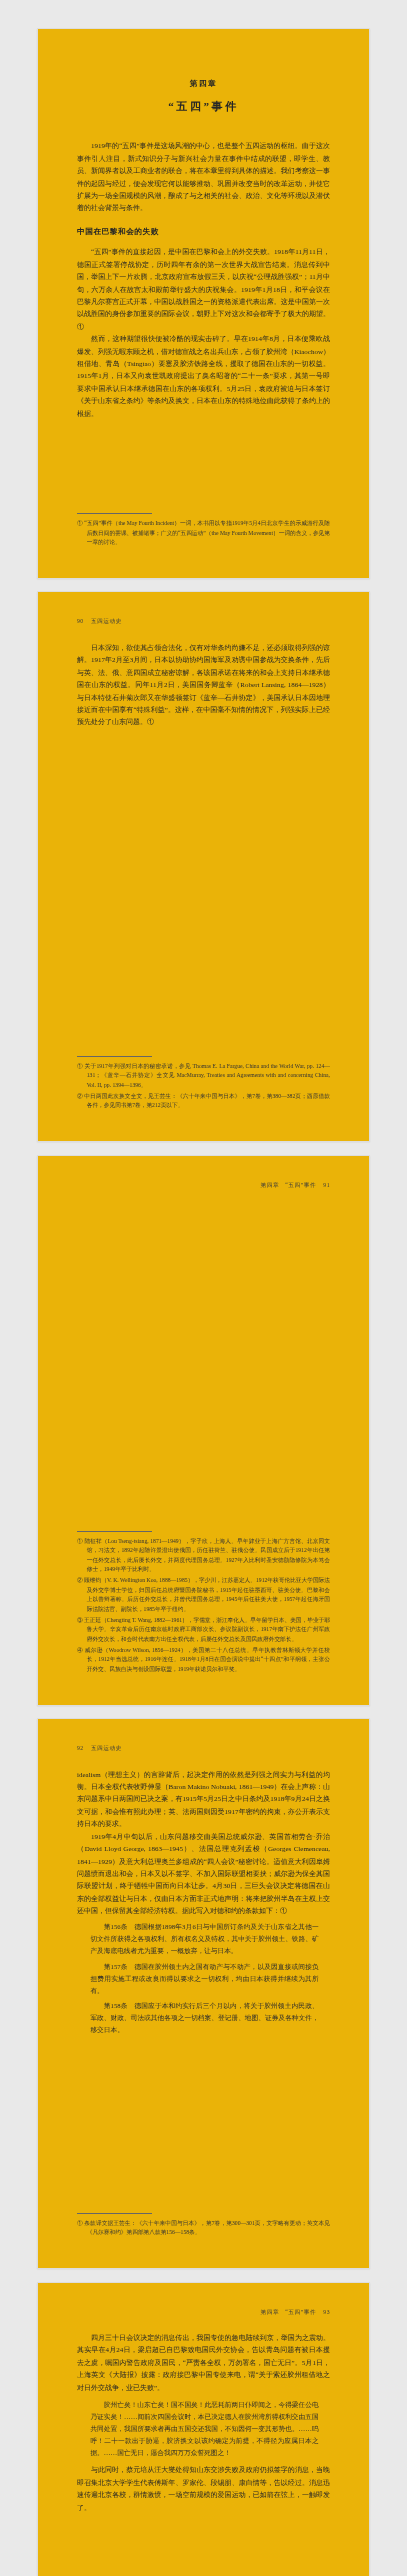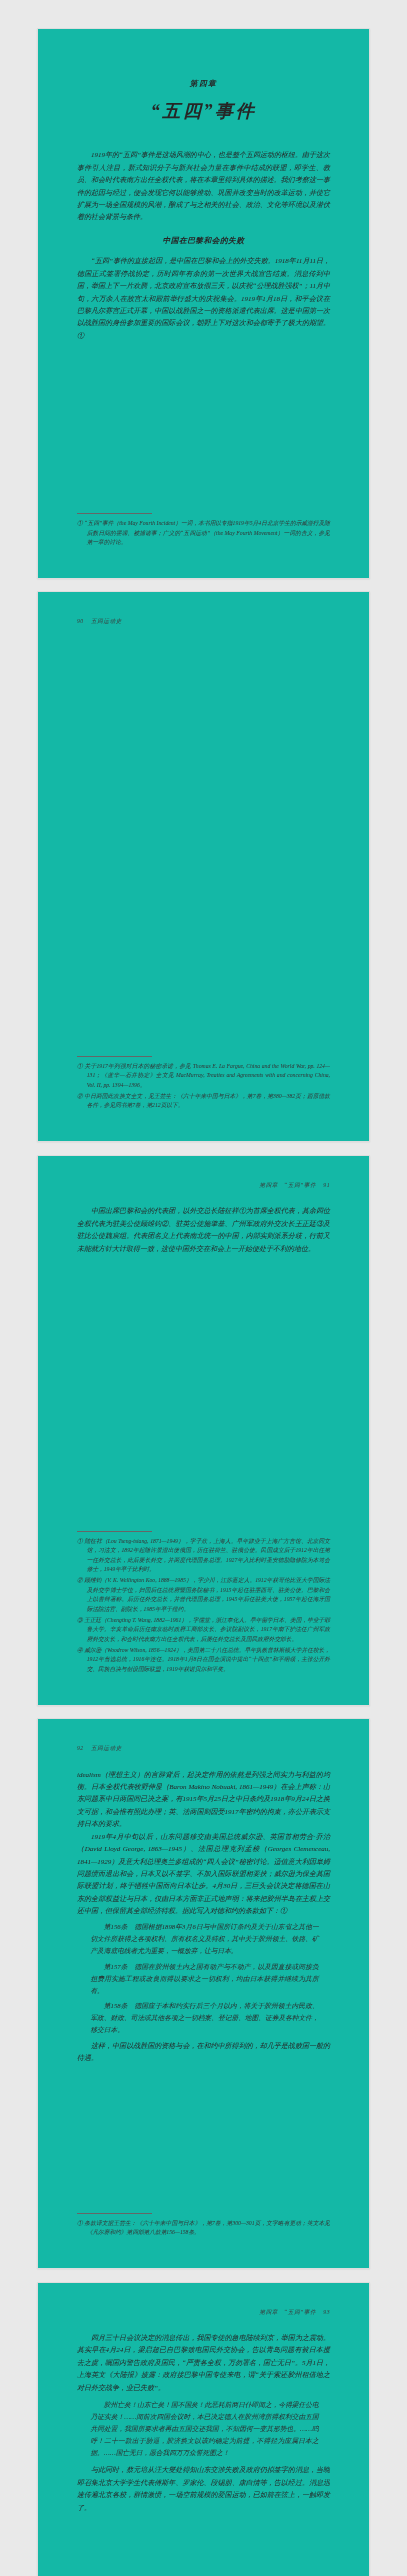--- a/index.html
+++ b/index.html
@@ -15,26 +15,25 @@
     height: 2872px;
     box-sizing: border-box;
     padding-top: 28px;
     overflow: hidden;
   }
   .page {
     position: relative;
     width: 333px;
     height: 551px;
     margin: 0 auto 12.4px auto;
-    background: #14b8a6;
+    background: #eab308;
     border: 0.5px solid #dddddd;
     box-shadow: 0 0.5px 1.5px rgba(0,0,0,0.10);
     box-sizing: border-box;
     padding: 26px 39px 29px 39px;
-    font-style: italic;
   }
   .running-head {
     font-size: 5.7px;
     color: #3a3a3a;
     letter-spacing: 0.5px;
     margin-bottom: 15.5px;
     white-space: nowrap;
   }
   .running-head.left  { text-align: left; }
   .running-head.right { text-align: right; }
@@ -43,27 +42,27 @@
   .running-head.right .rh-num { margin-left: 7.2px; }
   .chapter-number {
     text-align: center;
     font-size: 7.7px;
     font-weight: bold;
     letter-spacing: 1.5px;
     margin: 24px 0 10.3px 0;
   }
   .chapter-title {
     text-align: center;
-    font-size: 18px;
+    font-size: 11px;
     font-weight: bold;
     letter-spacing: 2.6px;
     margin: 0 0 26px 0;
   }
   .section-heading {
-    text-align: center;
+    text-align: left;
     font-size: 7.7px;
     font-weight: bold;
     letter-spacing: 0.5px;
     margin: 12.4px 0 9.3px 0;
   }
   .para {
     font-size: 7px;
     line-height: 12.4px;
     text-align: justify;
     text-indent: 2em;
@@ -109,64 +108,64 @@
   }
 </style>
 </head>
 <body>
 
 <div class="canvas">
 
   <div class="page">
     <div class="chapter-number">第四章</div>
     <div class="chapter-title">“五四”事件</div>
-    <p class="para">1919年的“五四”事件是这场风潮的中心，也是整个五四运动的枢纽。由于这次事件引人注目，新式知识分子与新兴社会力量在事件中结成的联盟，即学生、教员、和会时代表南方出任全权代表，将在本章里得到具体的描述。我们考察这一事件的起因与经过，便会发现它何以能够推动、巩固并改变当时的改革运动，并使它扩展为一场全国规模的风潮，酿成了与之相关的社会、政治、文化等环境以及潜伏着的社会背景与条件。</p>
+    <p class="para">1919年的“五四”事件是这场风潮的中心，也是整个五四运动的枢纽。由于这次事件引人注目，新式知识分子与新兴社会力量在事件中结成的联盟，即学生、教员、新闻界者以及工商业者的联合，将在本章里得到具体的描述。我们考察这一事件的起因与经过，便会发现它何以能够推动、巩固并改变当时的改革运动，并使它扩展为一场全国规模的风潮，酿成了与之相关的社会、政治、文化等环境以及潜伏着的社会背景与条件。</p>
     <div class="section-heading">中国在巴黎和会的失败</div>
     <p class="para">“五四”事件的直接起因，是中国在巴黎和会上的外交失败。1918年11月11日，德国正式签署停战协定，历时四年有余的第一次世界大战宣告结束。消息传到中国，举国上下一片欢腾，北京政府宣布放假三天，以庆祝“公理战胜强权”；11月中旬，六万余人在故宫太和殿前举行盛大的庆祝集会。1919年1月18日，和平会议在巴黎凡尔赛宫正式开幕，中国以战胜国之一的资格派遣代表出席。这是中国第一次以战胜国的身份参加重要的国际会议，朝野上下对这次和会都寄予了极大的期望。①</p>
+    <p class="para">然而，这种期望很快便被冷酷的现实击碎了。早在1914年8月，日本便乘欧战爆发、列强无暇东顾之机，借对德宣战之名出兵山东，占领了胶州湾（Kiaochow）租借地、青岛（Tsingtao）要塞及胶济铁路全线，攫取了德国在山东的一切权益。1915年1月，日本又向袁世凯政府提出了臭名昭著的“二十一条”要求，其第一号即要求中国承认日本继承德国在山东的各项权利。5月25日，袁政府被迫与日本签订《关于山东省之条约》等条约及换文，日本在山东的特殊地位由此获得了条约上的根据。</p>
     <div class="footnotes">
       <div class="footnote-rule"></div>
       <p class="footnote">① “五四”事件（the May Fourth Incident）一词，本书用以专指1919年5月4日北京学生的示威游行及随后数日间的罢课、被捕诸事；广义的“五四运动”（the May Fourth Movement）一词的含义，参见第一章的讨论。</p>
     </div>
   </div>
 
   <div class="page">
     <div class="running-head left">
       <span class="rh-num">90</span><span>五四运动史</span>
     </div>
+    <p class="para">日本深知，欲使其占领合法化，仅有对华条约尚嫌不足，还必须取得列强的谅解。1917年2月至3月间，日本以协助协约国海军及劝诱中国参战为交换条件，先后与英、法、俄、意四国成立秘密谅解，各该国承诺在将来的和会上支持日本继承德国在山东的权益。同年11月2日，美国国务卿蓝辛（Robert Lansing, 1864—1928）与日本特使石井菊次郎又在华盛顿签订《蓝辛—石井协定》，美国承认日本因地理接近而在中国享有“特殊利益”。这样，在中国毫不知情的情况下，列强实际上已经预先处分了山东问题。①</p>
     <div class="footnotes">
       <div class="footnote-rule"></div>
       <p class="footnote">① 关于1917年列强对日本的秘密承诺，参见 Thomas E. La Fargue, China and the World War, pp. 124—131；《蓝辛—石井协定》全文见 MacMurray, Treaties and Agreements with and concerning China, Vol. II, pp. 1394—1396。</p>
       <p class="footnote">② 中日两国此次换文全文，见王芸生：《六十年来中国与日本》，第7卷，第380—382页；西原借款各件，参见同书第7卷，第212页以下。</p>
     </div>
   </div>
 
   <div class="page">
     <div class="running-head right">
       <span>第四章　“五四”事件</span><span class="rh-num">91</span>
     </div>
-    <p class="para">中国出席巴黎和会的代表团，以外交总长陆征祥①为首席全权代表，其余四位全权代表为驻美公使顾维钧②、驻英公使施肇基、广州军政府外交次长王正廷③及驻比公使魏宸组。代表团名义上代表南北统一的中国，内部实则派系分歧，行前又未能就方针大计取得一致，这使中国外交在和会上一开始便处于不利的地位。</p>
     <div class="footnotes">
       <div class="footnote-rule"></div>
       <p class="footnote">① 陆征祥（Lou Tseng-tsiang, 1871—1949），字子欣，上海人。早年肄业于上海广方言馆、北京同文馆，习法文，1892年起随许景澄出使俄国，历任驻荷兰、驻俄公使。民国成立后于1912年出任第一任外交总长，此后屡长外交，并两度代理国务总理。1927年入比利时圣安德肋隐修院为本笃会修士，1949年卒于比利时。</p>
       <p class="footnote">② 顾维钧（V. K. Wellington Koo, 1888—1985），字少川，江苏嘉定人。1912年获哥伦比亚大学国际法及外交学博士学位，归国后任总统府暨国务院秘书，1915年起任驻墨西哥、驻美公使。巴黎和会上以善辩著称。后历任外交总长，并曾代理国务总理，1945年后任驻美大使，1957年起任海牙国际法院法官、副院长，1985年卒于纽约。</p>
       <p class="footnote">③ 王正廷（Chengting T. Wang, 1882—1961），字儒堂，浙江奉化人。早年留学日本、美国，毕业于耶鲁大学。辛亥革命后历任南京临时政府工商部次长、参议院副议长，1917年南下护法任广州军政府外交次长，和会时代表南方出任全权代表，后屡任外交总长及国民政府外交部长。</p>
       <p class="footnote">④ 威尔逊（Woodrow Wilson, 1856—1924），美国第二十八任总统。早年执教普林斯顿大学并任校长，1912年当选总统，1916年连任。1918年1月8日在国会演说中提出“十四点”和平纲领，主张公开外交、民族自决与创设国际联盟，1919年获诺贝尔和平奖。</p>
     </div>
   </div>
 
   <div class="page">
     <div class="running-head left">
       <span class="rh-num">92</span><span>五四运动史</span>
     </div>
     <p class="para no-indent">idealism（理想主义）的言辞背后，起决定作用的依然是列强之间实力与利益的均衡。日本全权代表牧野伸显（Baron Makino Nobuaki, 1861—1949）在会上声称：山东问题系中日两国间已决之案，有1915年5月25日之中日条约及1918年9月24日之换文可据，和会惟有照此办理；英、法两国则因受1917年密约的拘束，亦公开表示支持日本的要求。</p>
     <p class="para">1919年4月中旬以后，山东问题移交由美国总统威尔逊、英国首相劳合·乔治（David Lloyd George, 1863—1945）、法国总理克列孟梭（Georges Clemenceau, 1841—1929）及意大利总理奥兰多组成的“四人会议”秘密讨论。适值意大利因阜姆问题愤而退出和会，日本又以不签字、不加入国际联盟相要挟；威尔逊为保全其国际联盟计划，终于牺牲中国而向日本让步。4月30日，三巨头会议决定将德国在山东的全部权益让与日本，仅由日本方面非正式地声明：将来把胶州半岛在主权上交还中国，但保留其全部经济特权。据此写入对德和约的条款如下：①</p>
     <p class="quote">第156条　德国根据1898年3月6日与中国所订条约及关于山东省之其他一切文件所获得之各项权利、所有权名义及特权，其中关于胶州领土、铁路、矿产及海底电线者尤为重要，一概放弃，让与日本。</p>
     <p class="quote">第157条　德国在胶州领土内之国有动产与不动产，以及因直接或间接负担费用实施工程或改良而得以要求之一切权利，均由日本获得并继续为其所有。</p>
     <p class="quote">第158条　德国应于本和约实行后三个月以内，将关于胶州领土内民政、军政、财政、司法或其他各项之一切档案、登记册、地图、证券及各种文件，移交日本。</p>
-    <p class="para">这样，中国以战胜国的资格与会，在和约中所得到的，却几乎是战败国一般的待遇。</p>
     <div class="footnotes">
       <div class="footnote-rule"></div>
       <p class="footnote">① 条款译文据王芸生：《六十年来中国与日本》，第7卷，第300—301页，文字略有更动；英文本见《凡尔赛和约》第四部第八款第156—158条。</p>
     </div>
   </div>
 
   <div class="page">
     <div class="running-head right">
       <span>第四章　“五四”事件</span><span class="rh-num">93</span>
     </div>

